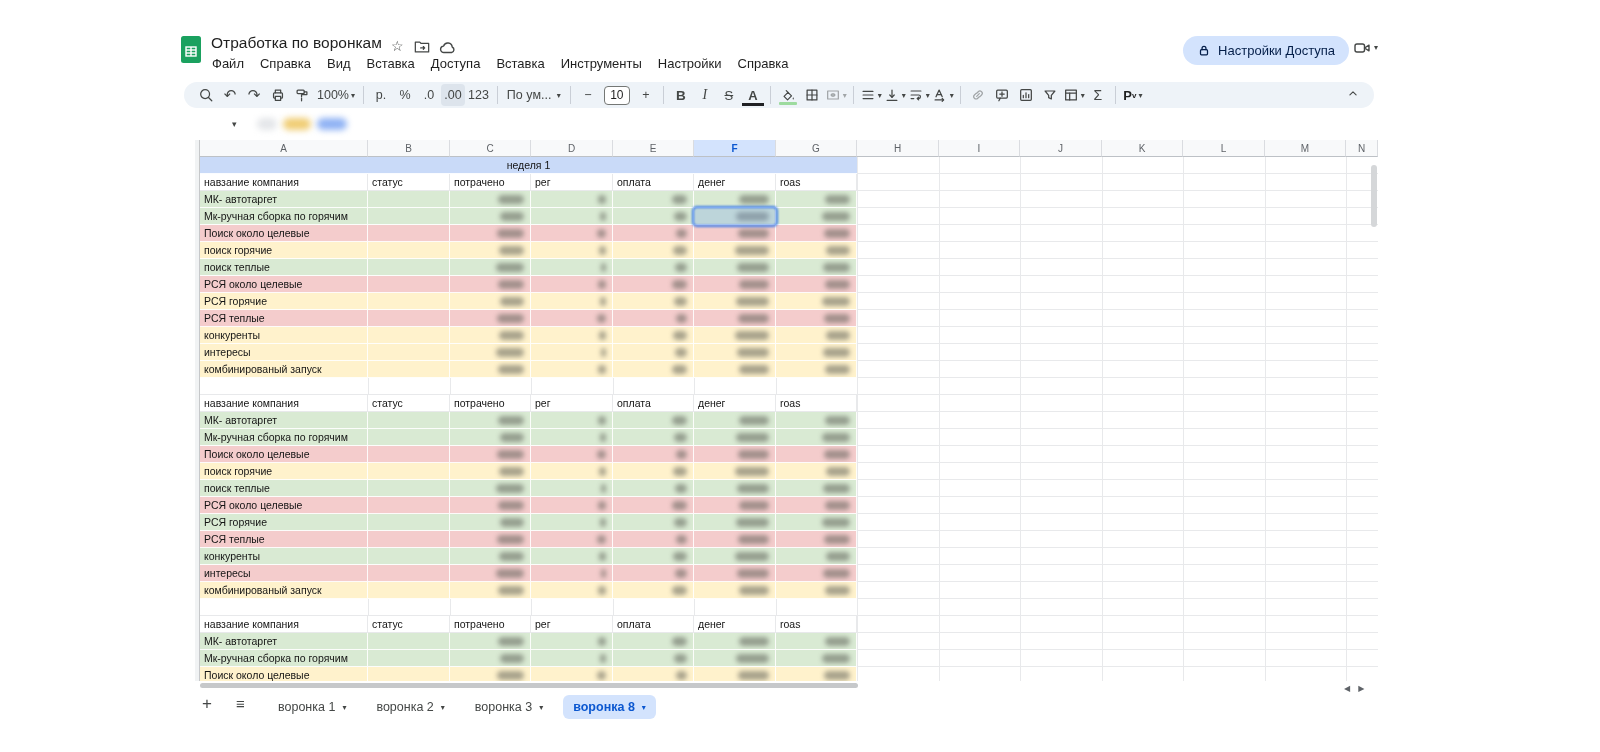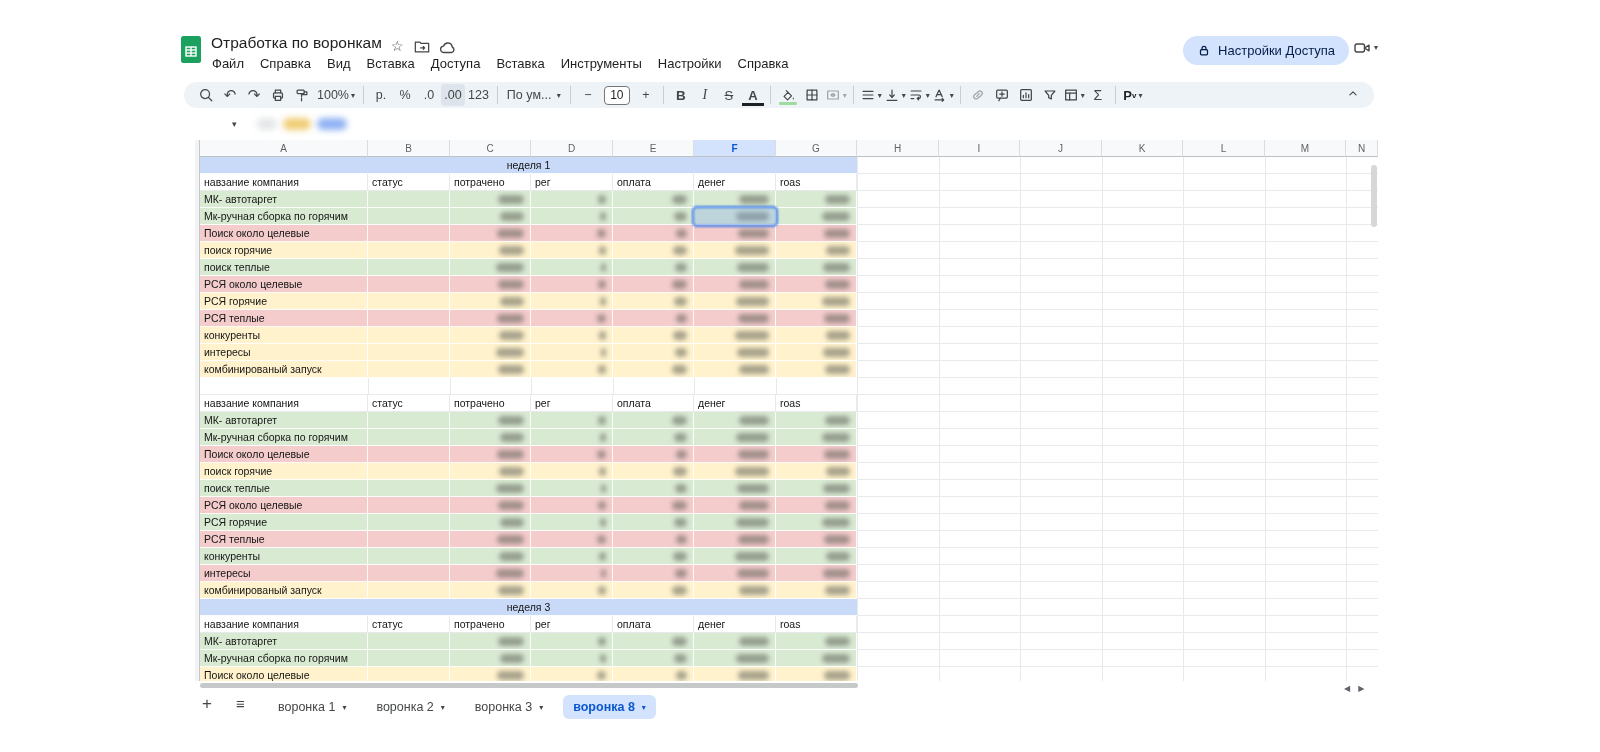--- a/index.html
+++ b/index.html
@@ -721,21 +721,20 @@
     </div>
     <div class="cell" style="left: 418px; top: 442px; width: 81px; background: rgb(255, 242, 204);">
       <span class="blob" style="right: 6px; width: 15px;"></span>
     </div>
     <div class="cell" style="left: 499px; top: 442px; width: 82px; background: rgb(255, 242, 204);">
       <span class="blob" style="right: 6px; width: 30px;"></span>
     </div>
     <div class="cell" style="left: 581px; top: 442px; width: 81px; background: rgb(255, 242, 204);">
       <span class="blob" style="right: 6px; width: 25px;"></span>
     </div>
-    <div class="weekhdr" style="left: 5px; top: 459px; width: 657px;">неделя 3</div>
     <div class="cell hdr" style="left: 5px; top: 476px; width: 168px;">навзание компания</div>
     <div class="cell hdr" style="left: 173px; top: 476px; width: 82px;">статус</div>
     <div class="cell hdr" style="left: 255px; top: 476px; width: 81px;">потрачено</div>
     <div class="cell hdr" style="left: 336px; top: 476px; width: 82px;">рег</div>
     <div class="cell hdr" style="left: 418px; top: 476px; width: 81px;">оплата</div>
     <div class="cell hdr" style="left: 499px; top: 476px; width: 82px;">денег</div>
     <div class="cell hdr" style="left: 581px; top: 476px; width: 81px;">roas</div>
     <div class="cell" style="left: 5px; top: 493px; width: 168px; background: rgb(217, 234, 211);">МК- автотаргет</div>
     <div class="cell" style="left: 173px; top: 493px; width: 82px; background: rgb(217, 234, 211);"></div>
     <div class="cell" style="left: 255px; top: 493px; width: 81px; background: rgb(217, 234, 211);">

